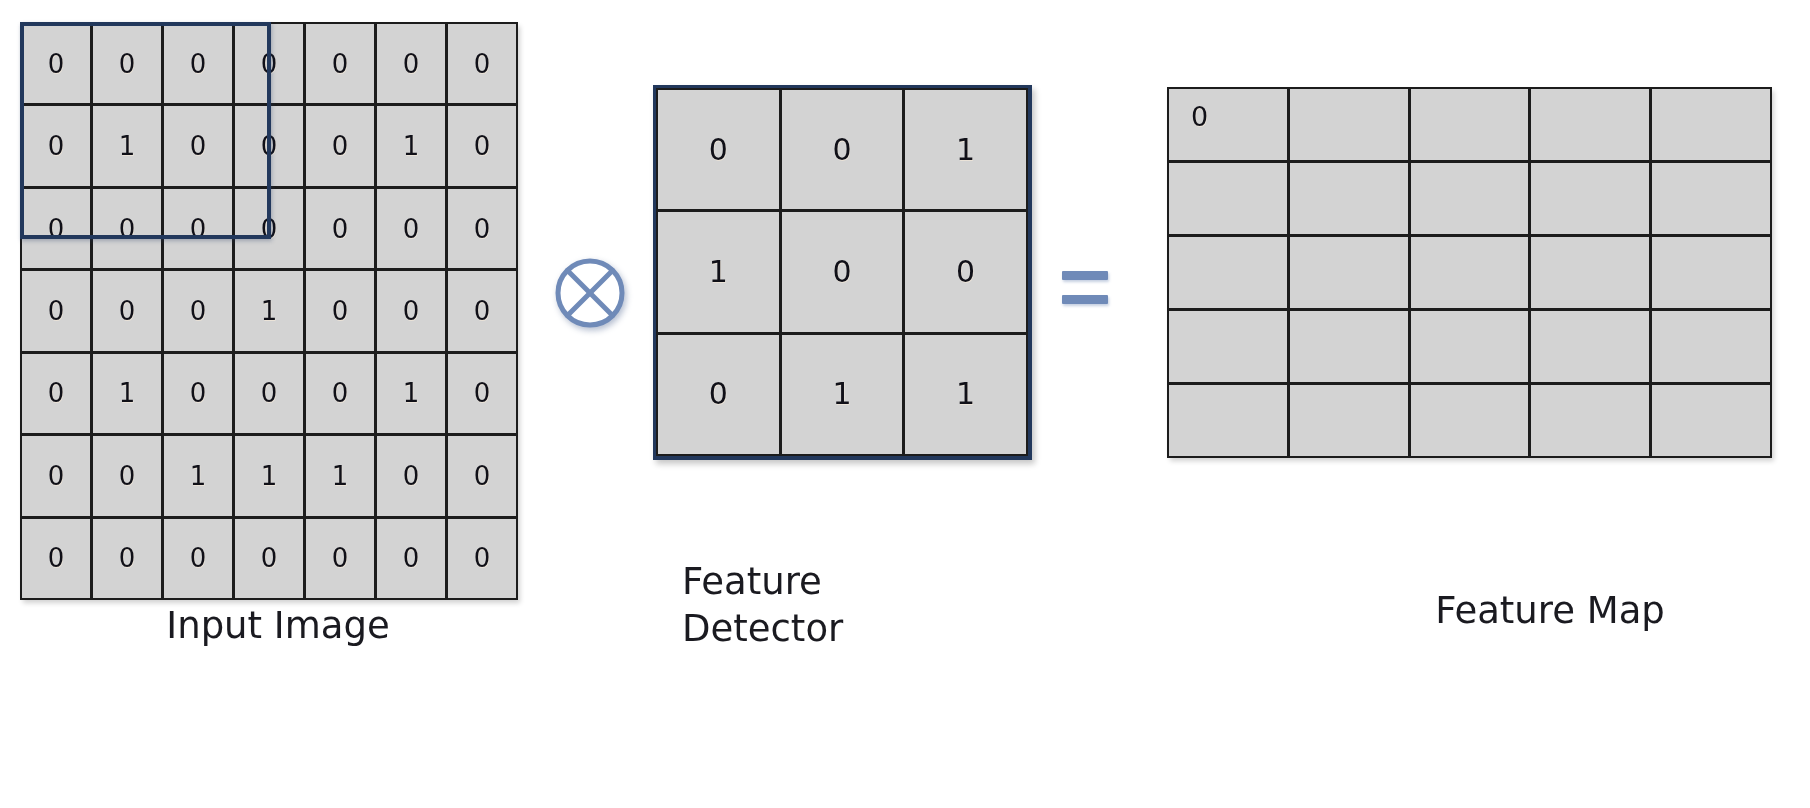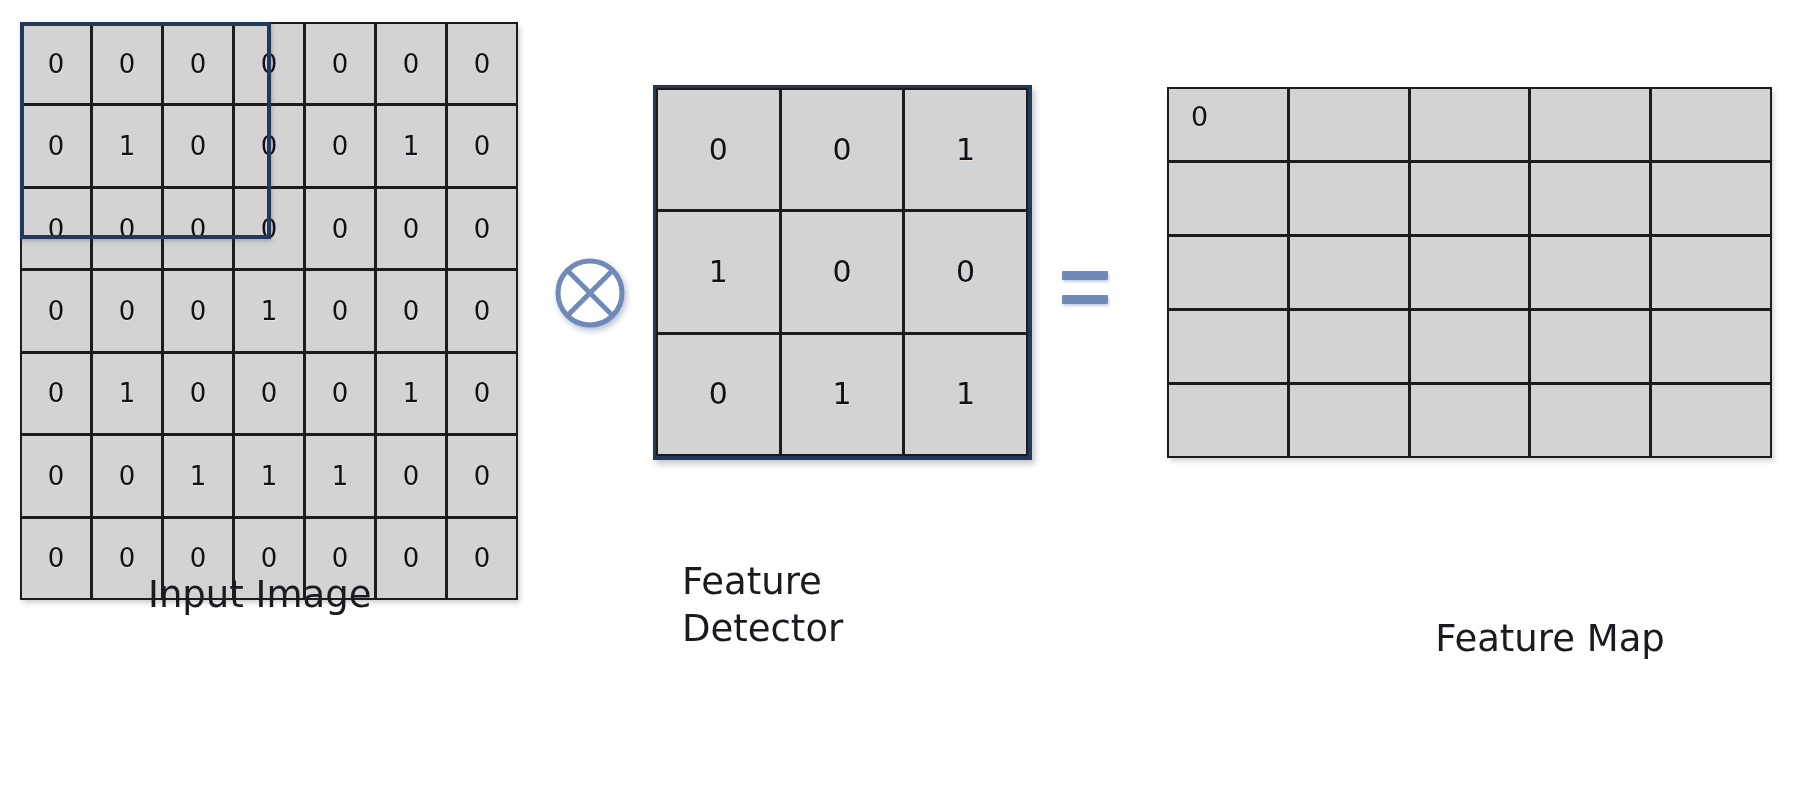--- a/index.html
+++ b/index.html
@@ -143,23 +143,23 @@
   
   .caption {
     position: absolute;
     font-family: "DejaVu Sans", sans-serif;
     font-size: 37px;
     font-weight: 400;
     color: #1a1a20;
     line-height: 1.26;
     white-space: pre-line;
   }
-  #caption-input      { left: 148px;  top: 572px; width: 260px; }
+  #caption-input      { left: 148px;  top: 603px; width: 260px; text-align: center; }
   #caption-detector   { left: 682px;  top: 559px; width: 320px; text-align: left; }
-  #caption-map        { left: 1340px; top: 616px; width: 420px; text-align: center; }
+  #caption-map        { left: 1340px; top: 588px; width: 420px; text-align: center; }
 </style>
 </head>
 <body>
 
 <div class="stage">
 
   <div class="grid" id="input-grid">
       <div class="cell">0</div>
       <div class="cell">0</div>
       <div class="cell">0</div>

